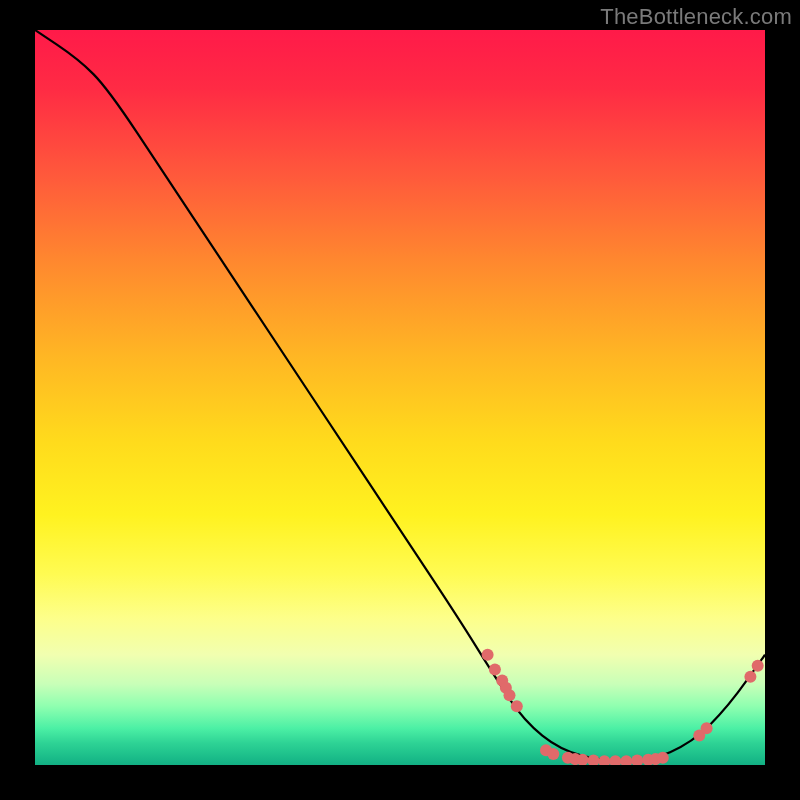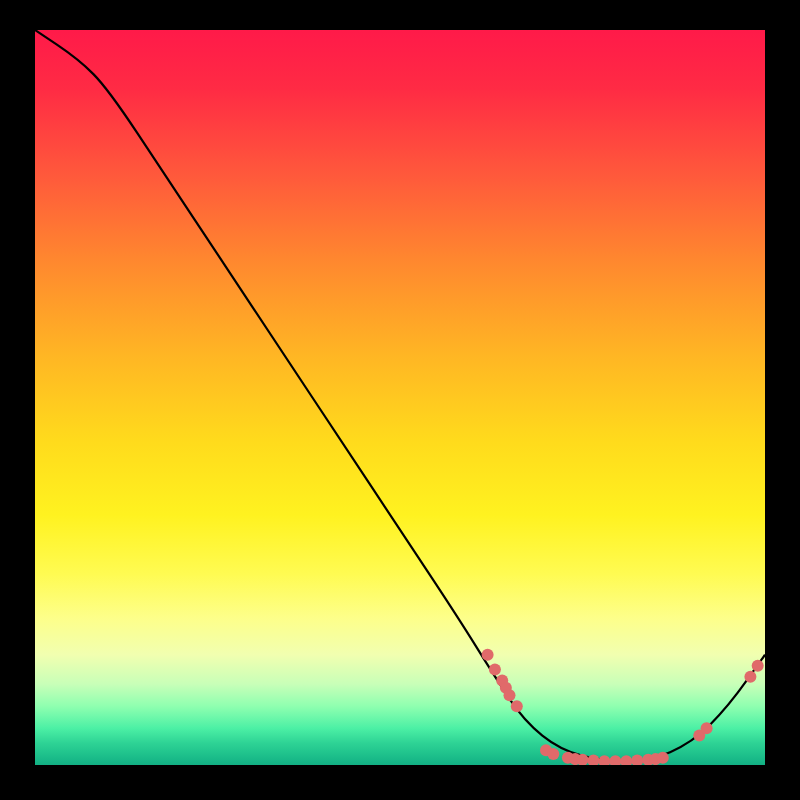--- a/index.html
+++ b/index.html
@@ -61,20 +61,21 @@
     top: 30px;
     width: 730px;
     height: 735px;
     z-index: 2;
   }
 </style>
 </head>
 <body>
 
 <div class="frame">
+  <div class="watermark">TheBottleneck.com</div>
 
   <div class="plot-area"></div>
 
   <svg class="svg-layer" viewBox="0 0 730 735" preserveAspectRatio="none">
     <path id="curve-path" fill="none" stroke="#000000" stroke-width="2.2" d="M 0.00 0.00 Q 0.00 0.00 21.90 14.70 Q 43.80 29.40 58.40 44.10 Q 73.00 58.80 102.20 102.90 Q 131.40 147.00 160.60 191.10 Q 189.80 235.20 219.00 279.30 Q 248.20 323.40 277.40 367.50 Q 306.60 411.60 335.80 455.70 Q 365.00 499.80 394.20 543.90 Q 423.40 588.00 441.65 617.40 Q 459.90 646.80 474.50 668.85 Q 489.10 690.90 507.35 705.60 Q 525.60 720.30 547.50 725.81 Q 569.40 731.33 591.30 731.33 Q 613.20 731.33 635.10 722.14 Q 657.00 712.95 675.25 694.58 Q 693.50 676.20 711.75 650.48 L 730.00 624.75"></path>
     <g id="markers-group">
         <circle cx="452.60" cy="624.75" r="6" fill="#e06a6a"></circle>
         <circle cx="459.90" cy="639.45" r="6" fill="#e06a6a"></circle>
         <circle cx="467.20" cy="650.48" r="6" fill="#e06a6a"></circle>
         <circle cx="470.85" cy="657.83" r="6" fill="#e06a6a"></circle>

